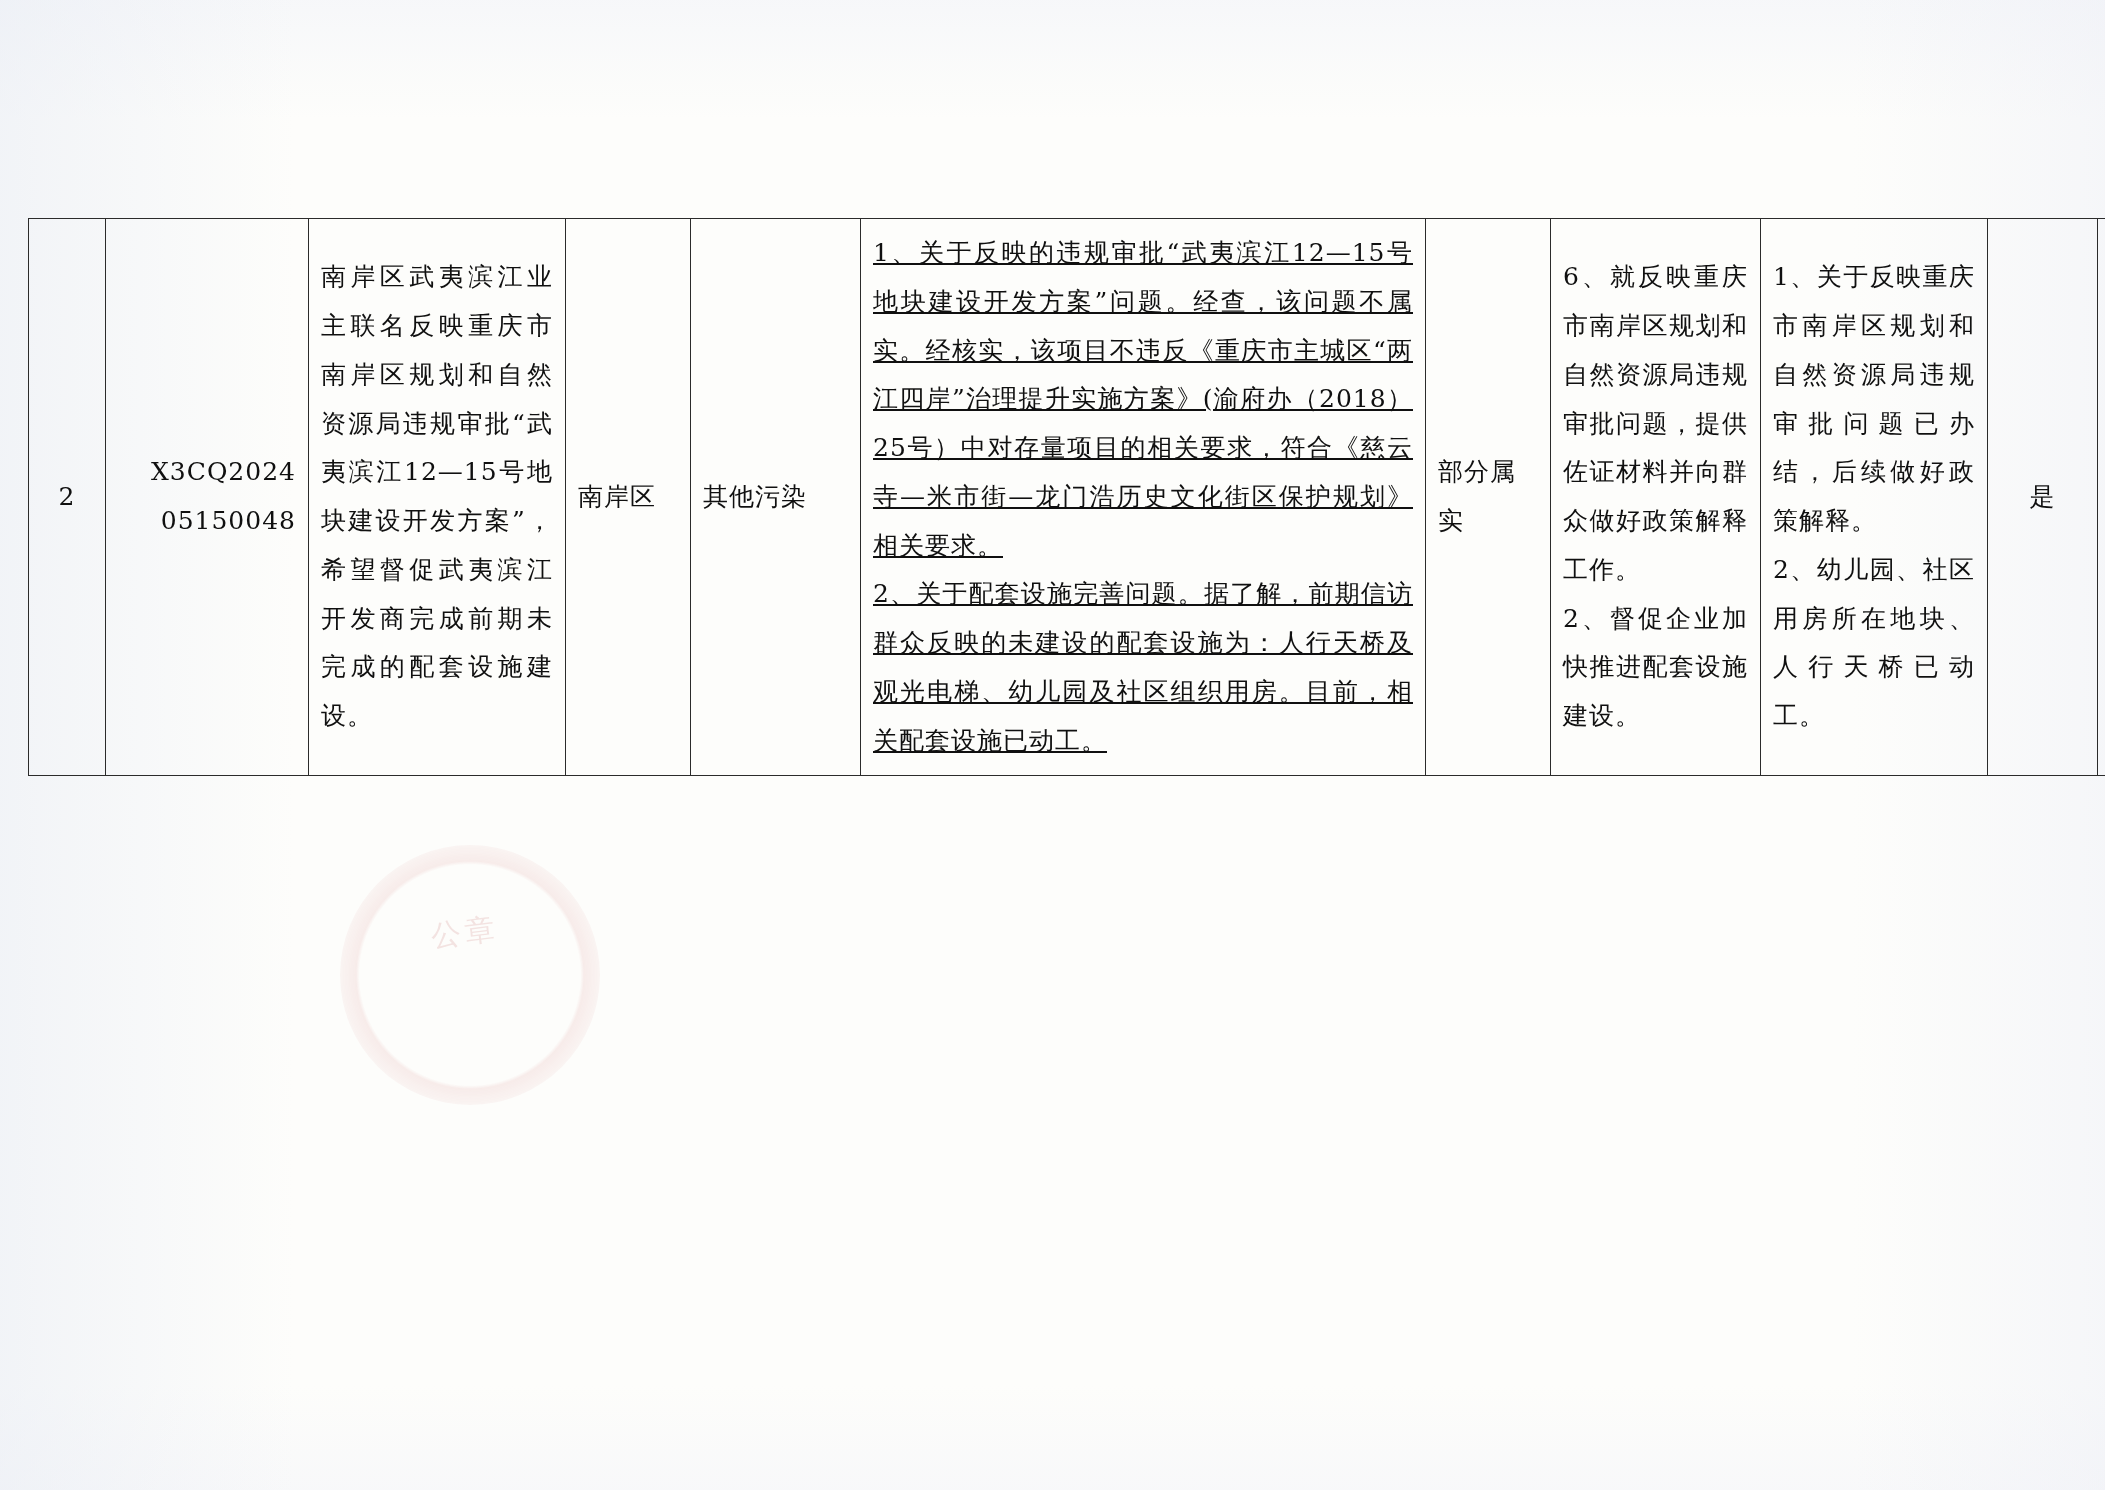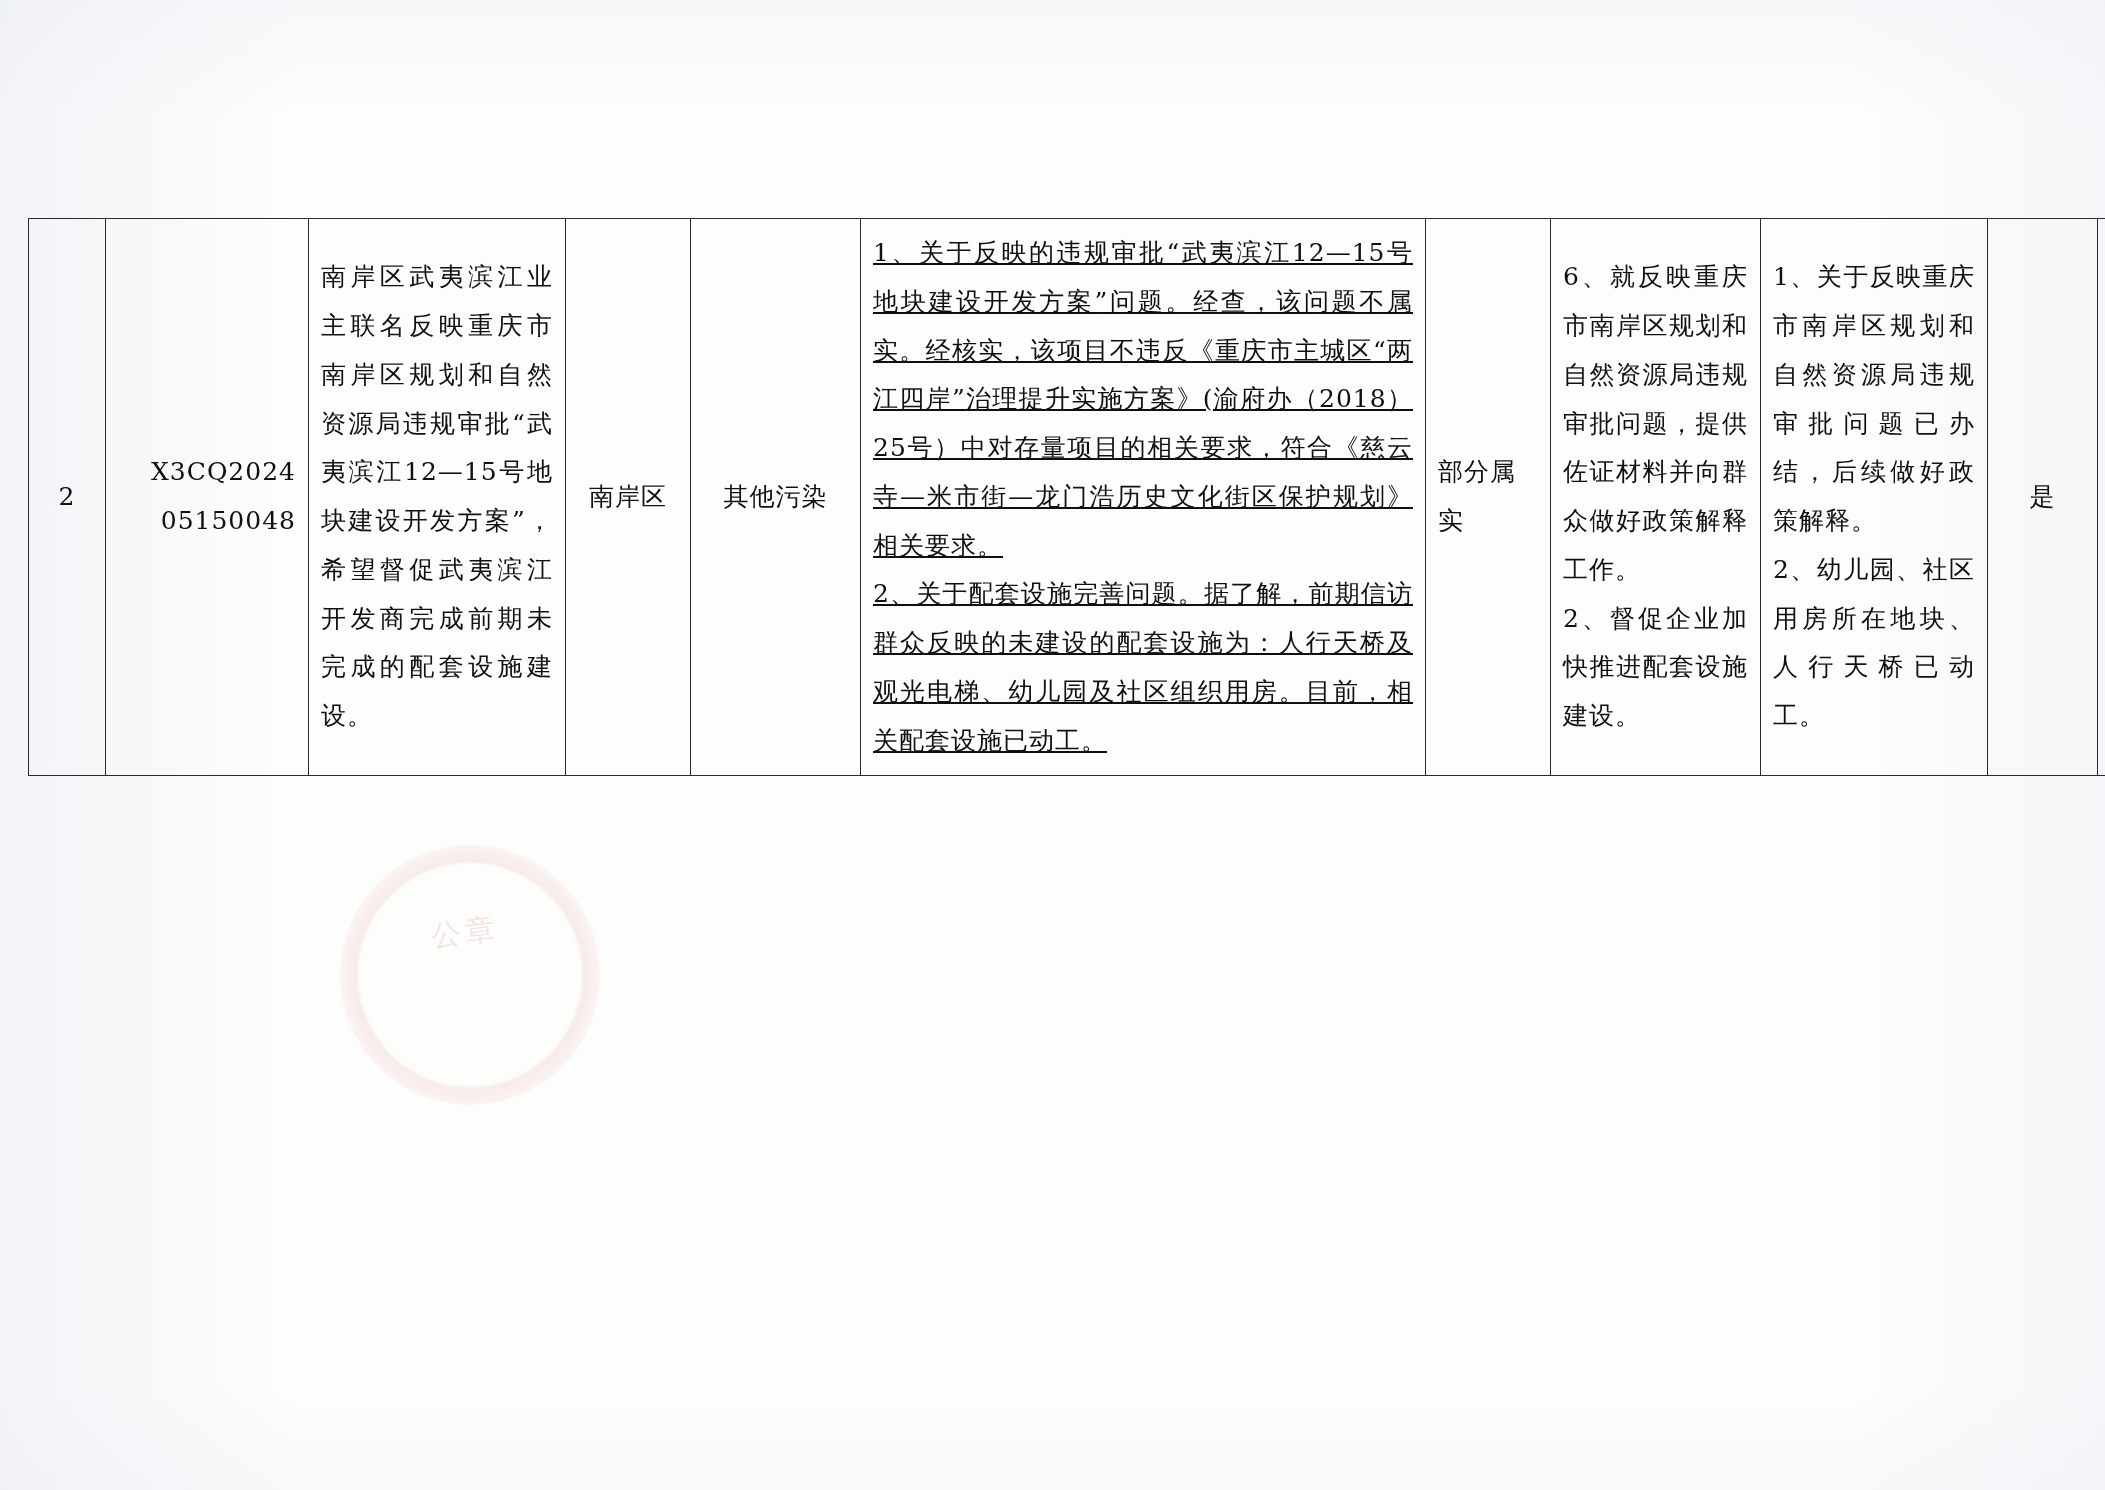--- a/index.html
+++ b/index.html
@@ -79,22 +79,22 @@
     padding: 10px 12px;
     color: #101010;
     font-size: 25px;
     line-height: 1.95;
     letter-spacing: 1px;
   }
 
   .c-num      { width: 52px;  text-align: center; font-size: 26px; }
   .c-code     { width: 178px; text-align: right; font-size: 27px; line-height: 2.0; letter-spacing: 0.5px; }
   .c-summary  { width: 232px; text-align: justify; text-align-last: left; }
-  .c-area     { width: 100px; text-align: center; }
-  .c-type     { width: 145px; text-align: center; }
+  .c-area     { width: 100px; }
+  .c-type     { width: 145px; }
   .c-detail   { width: 540px; text-align: justify; text-align-last: left; text-decoration: underline; }
   .c-result   { width: 100px; text-align: left; }
   .c-measure  { width: 185px; text-align: justify; text-align-last: left; }
   .c-status   { width: 202px; text-align: justify; text-align-last: left; border-radius: 11px; }
   .c-public   { width: 85px;  text-align: center; }
   .c-account  { width: 110px; text-align: center; }
 
   .cell-para { margin: 0; }
   .cell-para + .cell-para { margin-top: 0; }
 

